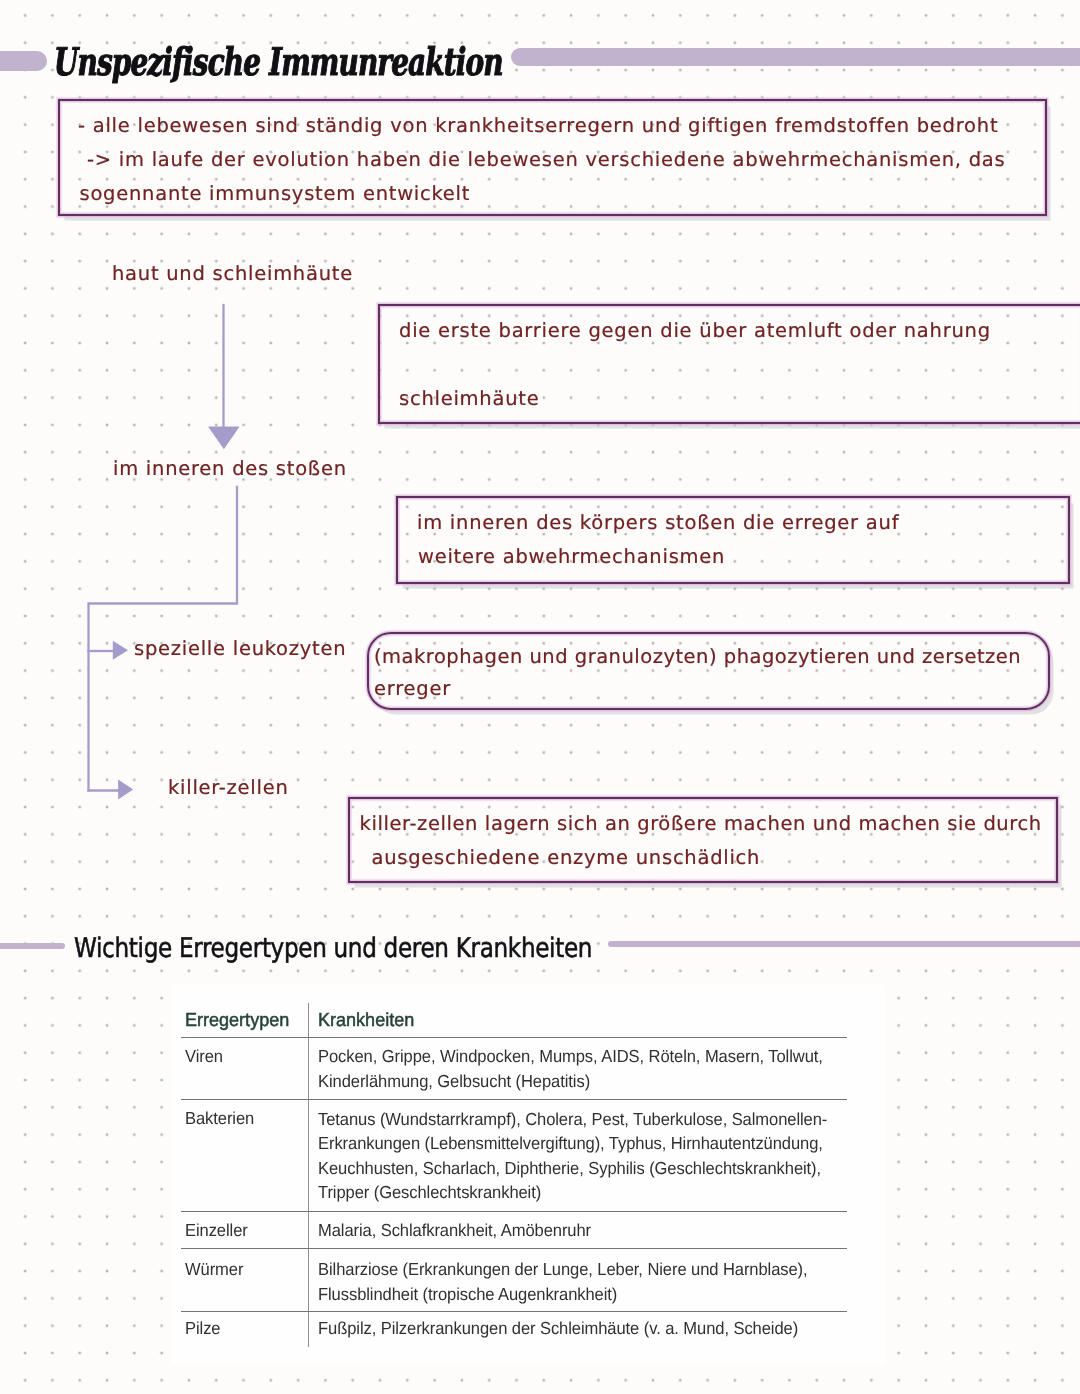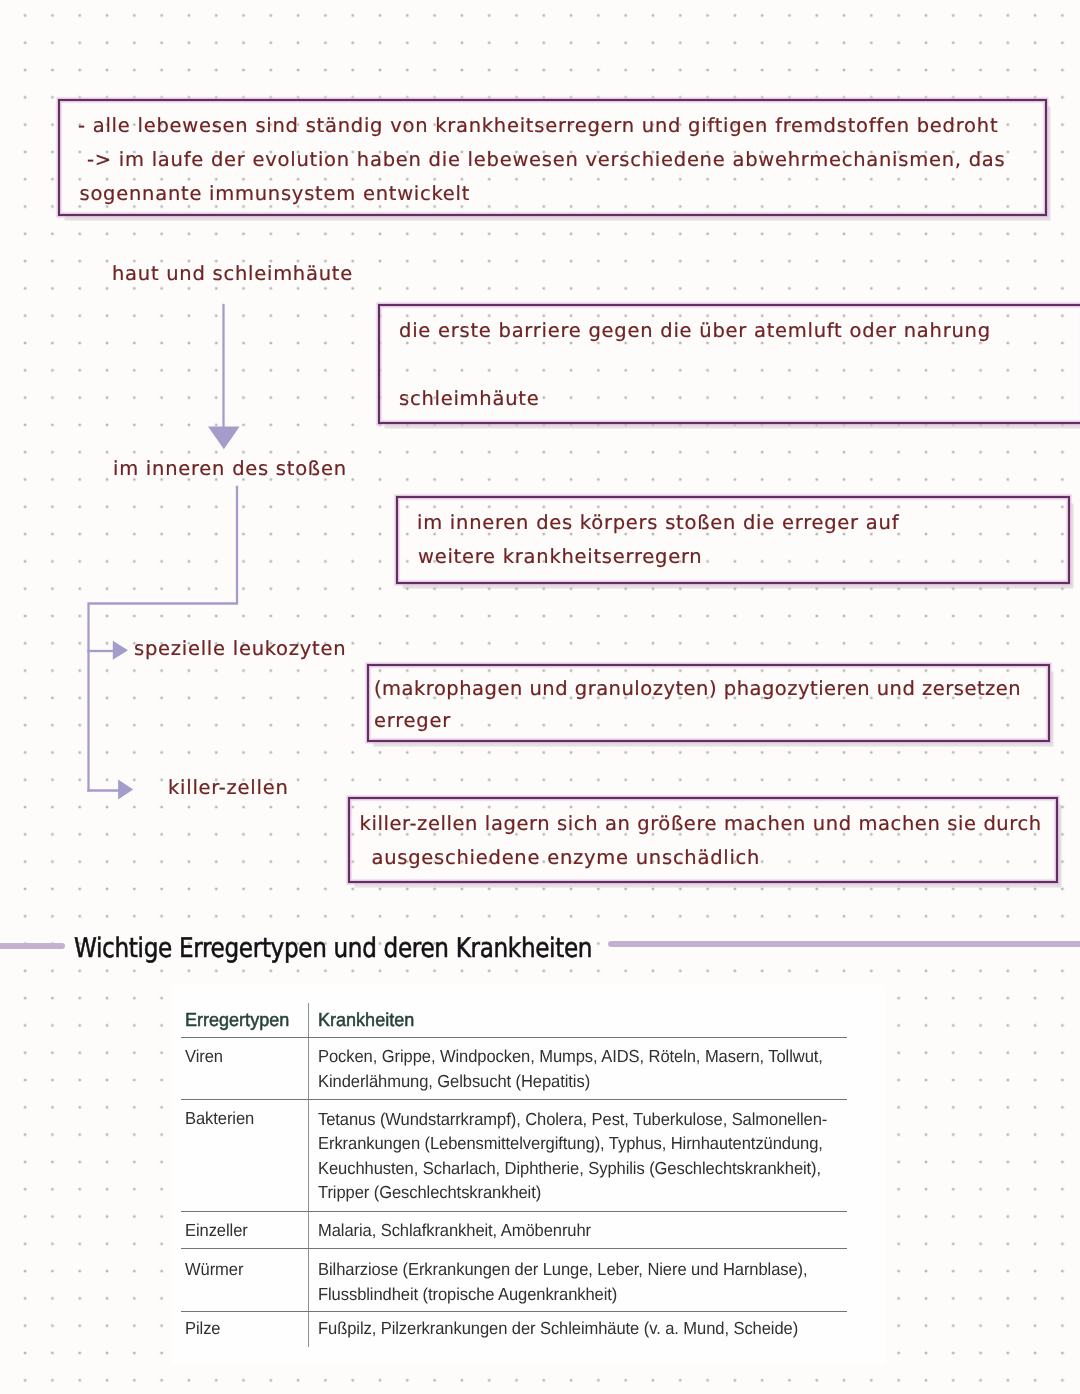--- a/index.html
+++ b/index.html
@@ -55,20 +55,25 @@
   .tbl .hrule{position:absolute;height:1.25px;background:#73747a;}
   .tbl .cell{position:absolute;white-space:nowrap;font-size:17.4px;letter-spacing:-0.09px;transform:scaleX(0.952);transform-origin:left top;}
   .tbl .hd{font-weight:normal;color:#27423a;font-size:18.8px;-webkit-text-stroke:0.52px #27423a;letter-spacing:0px;transform:scaleX(0.96);transform-origin:left top;}
 </style>
 </head>
 <body>
 
 <div id="page">
   <div class="dots"></div>
 
+  <div class="title-row">
+    <div class="hl-bar hl-left"></div>
+    <div class="hl-bar hl-right"></div>
+    <div class="title-text">Unspezifische Immunreaktion</div>
+  </div>
 
   <div class="pbox" style="left:58px;top:99px;width:984.5px;height:112.5px;">
     <div class="ln hw" style="left:18px;top:13px;">- alle lebewesen sind ständig von krankheitserregern und giftigen fremdstoffen bedroht</div>
     <div class="ln hw" style="left:19.5px;top:81px;">sogennante immunsystem entwickelt</div>
     <div class="ln hw" style="left:27px;top:47px;">-&gt; im laufe der evolution haben die lebewesen verschiedene abwehrmechanismen, das</div>
   </div>
 
   <svg class="conn" viewBox="0 0 1080 1394">
     <g stroke="#a49dcb" stroke-width="2.3" fill="none" stroke-linecap="square">
       <path d="M223.5 305 L223.5 428"></path>
@@ -86,24 +91,24 @@
   <div class="node hw" style="left:134px;top:637px;">spezielle leukozyten</div>
   <div class="node hw" style="left:168px;top:776px;">killer-zellen</div>
 
   <div class="pbox" style="left:378px;top:304px;width:667px;height:115.5px;padding-left:35px;">
     <div class="ln hw" style="left:19px;top:13px;">die erste barriere gegen die über atemluft oder nahrung</div>
     <div class="ln hw" style="left:19px;top:81px;">schleimhäute</div>
   </div>
 
   <div class="pbox" style="left:372px;top:496px;width:669.5px;height:83.5px;margin-left:24px;">
     <div class="ln hw" style="left:19px;top:13px;">im inneren des körpers stoßen die erreger auf</div>
-    <div class="ln hw" style="left:20px;top:47px;">weitere krankheitserregern</div>
+    <div class="ln hw" style="left:20px;top:47px;">weitere abwehrmechanismen</div>
   </div>
 
-  <div class="pbox" style="left:367px;top:664px;width:678.5px;height:73.5px;">
+  <div class="pbox" style="left:367px;top:632px;width:678.5px;height:73.5px;border-radius:24px;">
     <div class="ln hw" style="left:5px;top:11px;letter-spacing:0.5px;">(makrophagen und granulozyten) phagozytieren und zersetzen</div>
     <div class="ln hw" style="left:5px;top:43px;">erreger</div>
   </div>
 
   <div class="pbox" style="left:348px;top:796.5px;width:705.5px;height:82px;">
     <div class="ln hw" style="left:9.5px;top:13px;letter-spacing:0.6px;">killer-zellen lagern sich an größere machen und machen sie durch</div>
     <div class="ln hw" style="left:9.5px;top:47px;margin-left:12px;">ausgeschiedene enzyme unschädlich</div>
   </div>
 
   <div class="s2-bar" style="left:-6px;top:943px;width:71px;"></div>

